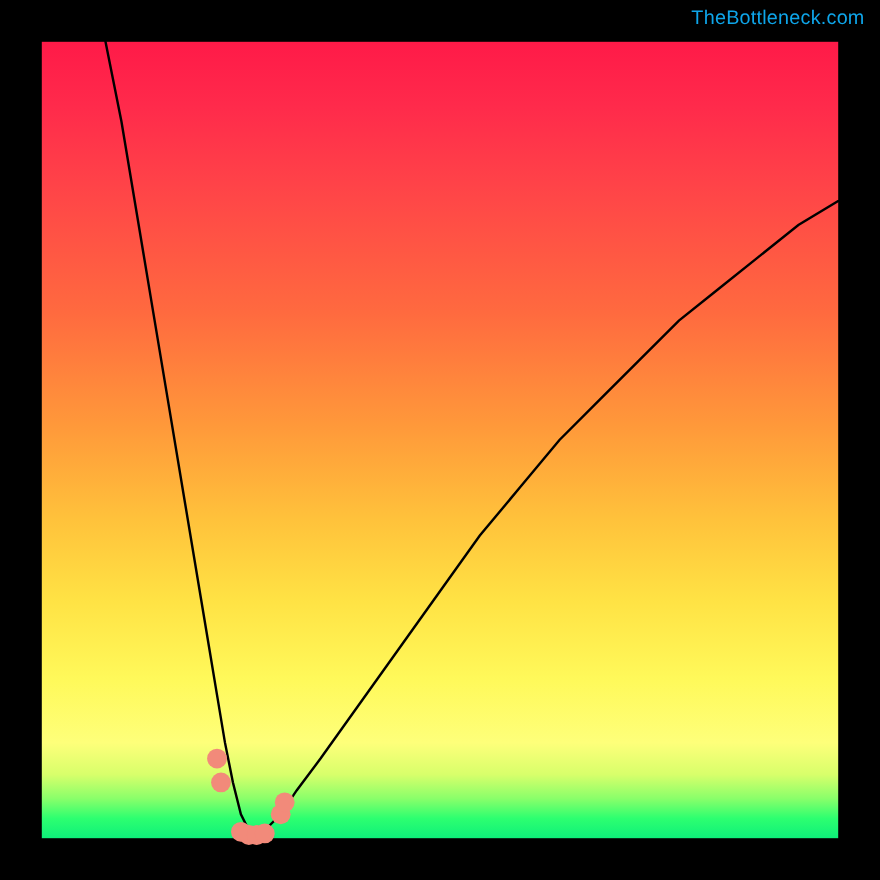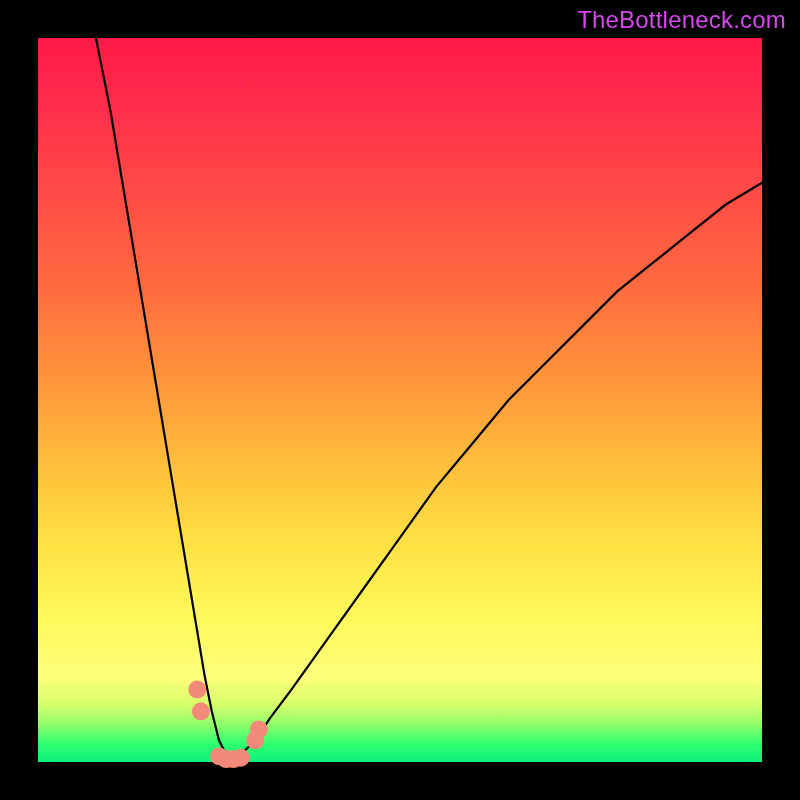--- a/index.html
+++ b/index.html
@@ -13,22 +13,22 @@
   }
   .stage {
     position: relative;
     width: 800px;
     height: 800px;
   }
   .watermark {
     position: absolute;
     top: 6px;
     right: 14px;
-    color: #d946ef;
-    font-size: 24px;
+    color: #0ea5e9;
+    font-size: 18px;
     font-weight: 500;
     letter-spacing: 0.2px;
     z-index: 5;
     user-select: none;
   }
   .plot-area {
     position: absolute;
     left: 38px;
     top: 38px;
     width: 724px;

